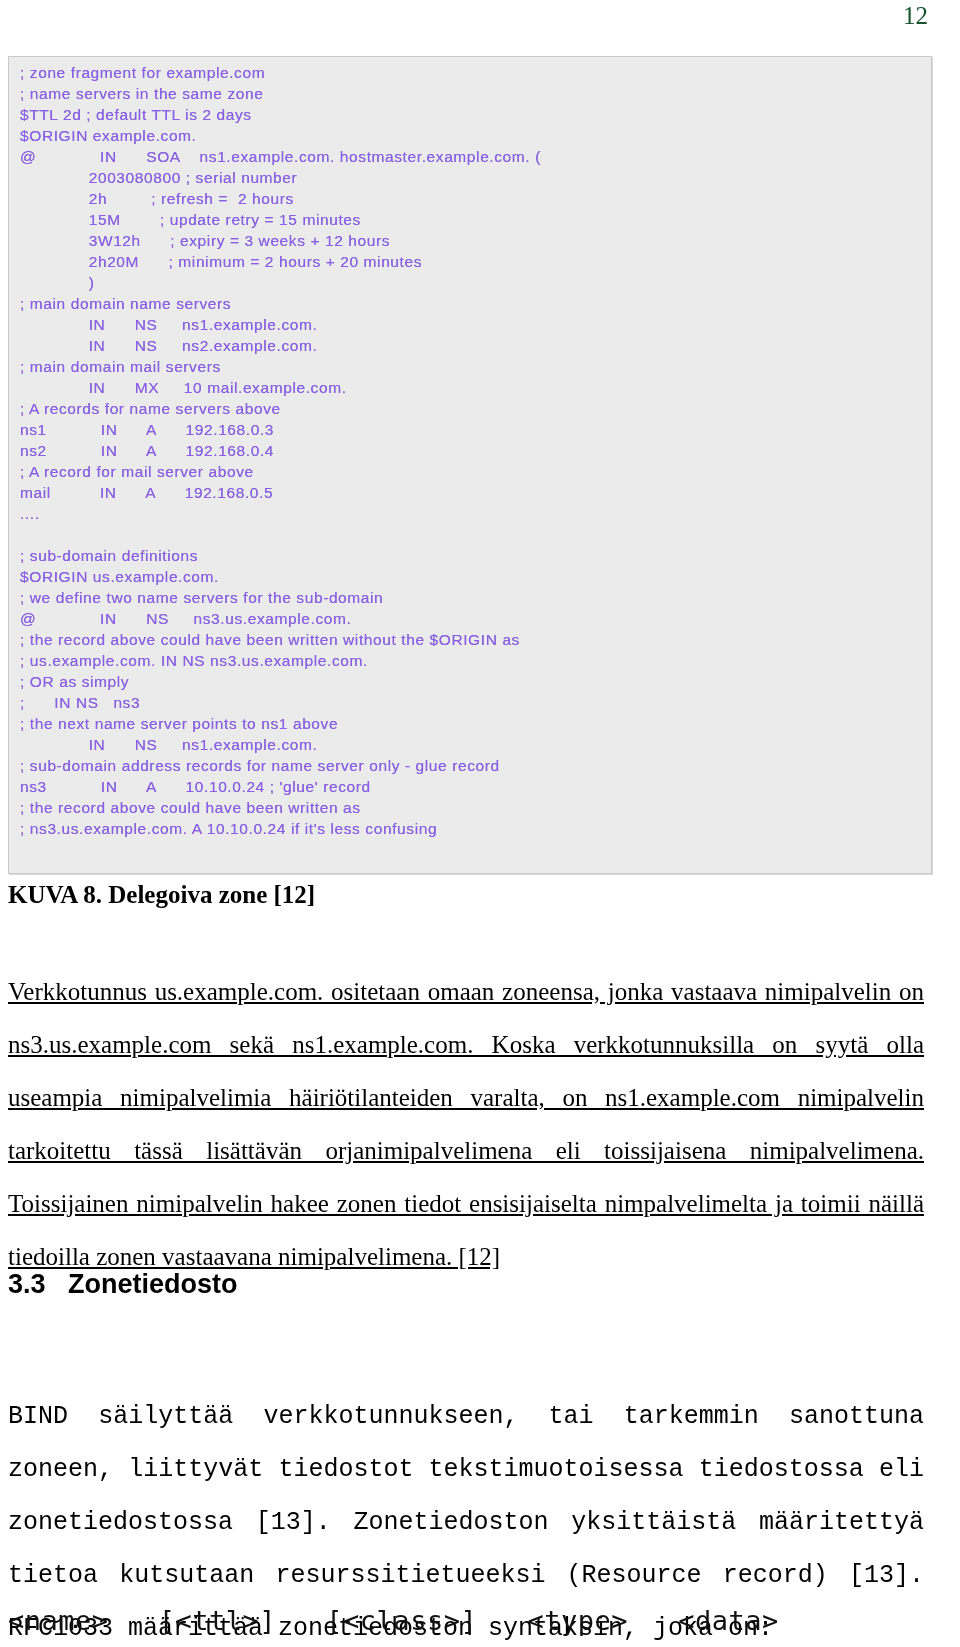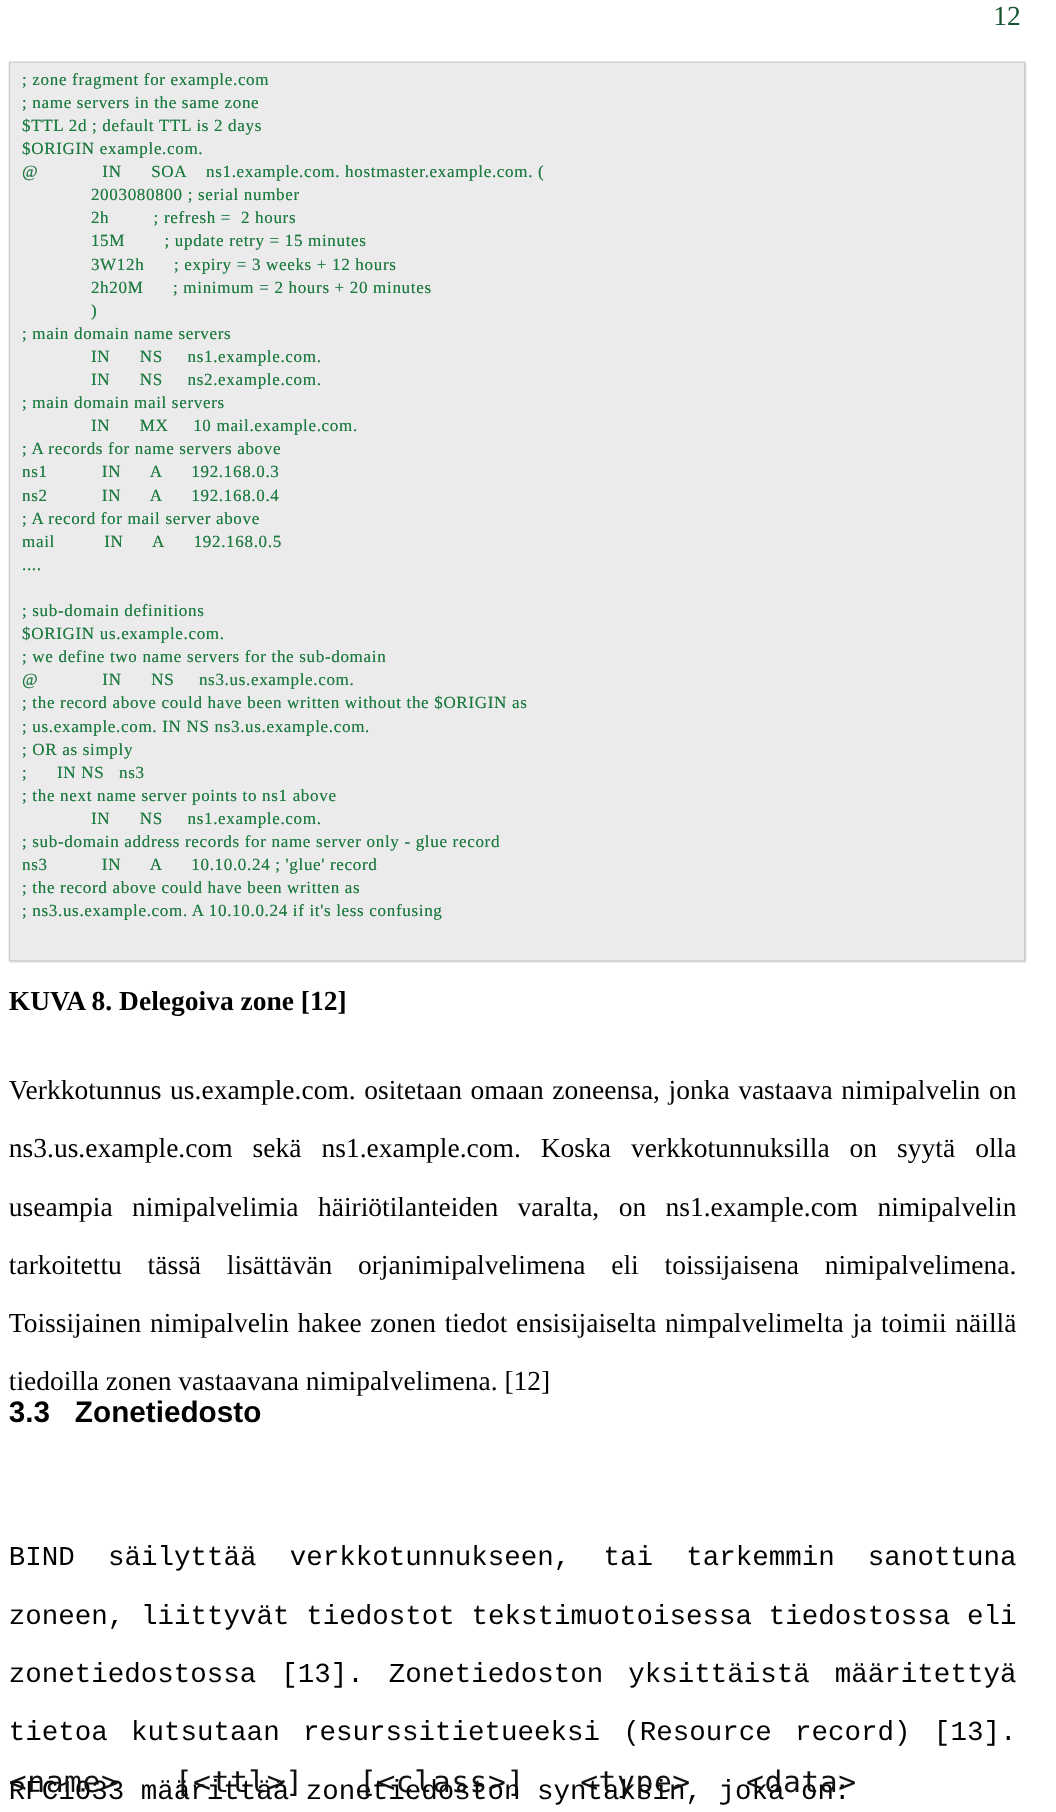--- a/index.html
+++ b/index.html
@@ -40,55 +40,54 @@
     box-sizing: border-box;
     box-shadow: 1px 1px 0 #d8d8d8;
     overflow: hidden;
   }
   .code-listing {
     position: absolute;
     left: 11px;
     top: 5px;
     margin: 0;
     padding: 0;
-    font-family: Liberation Serif, serif;
+    font-family: Liberation Sans, sans-serif;
     font-size: 15.5px;
     line-height: 21px;
     letter-spacing: 0.6px;
-    color: #15803d;
+    color: #8b5cf6;
     white-space: pre;
     text-shadow: 0 0 0.6px rgba(60,60,60,0.55);
   }
 
   
   .figure-caption {
     position: absolute;
     left: 8px;
     top: 880px;
     font-family: "Liberation Serif", "DejaVu Serif", serif;
     font-weight: bold;
     font-size: 25px;
     line-height: 30px;
     color: #000;
-    margin-top: 16px;
   }
 
   
   .para {
     position: absolute;
     left: 8px;
     width: 916px;
     text-align: justify;
     text-justify: inter-word;
     font-family: "Liberation Serif", "DejaVu Serif", serif;
     font-size: 25px;
     line-height: 53px;
     color: #000;
   }
-  .para-1 { top: 940px; }
+  .para-1 { top: 940px; text-decoration: underline; }
   .para-2 { top: 1365px; font-family: Liberation Mono, monospace; }
 
   
   .section-heading {
     position: absolute;
     left: 8px;
     top: 1245px;
     font-family: Liberation Sans, sans-serif;
     font-weight: bold;
     font-size: 27px;

